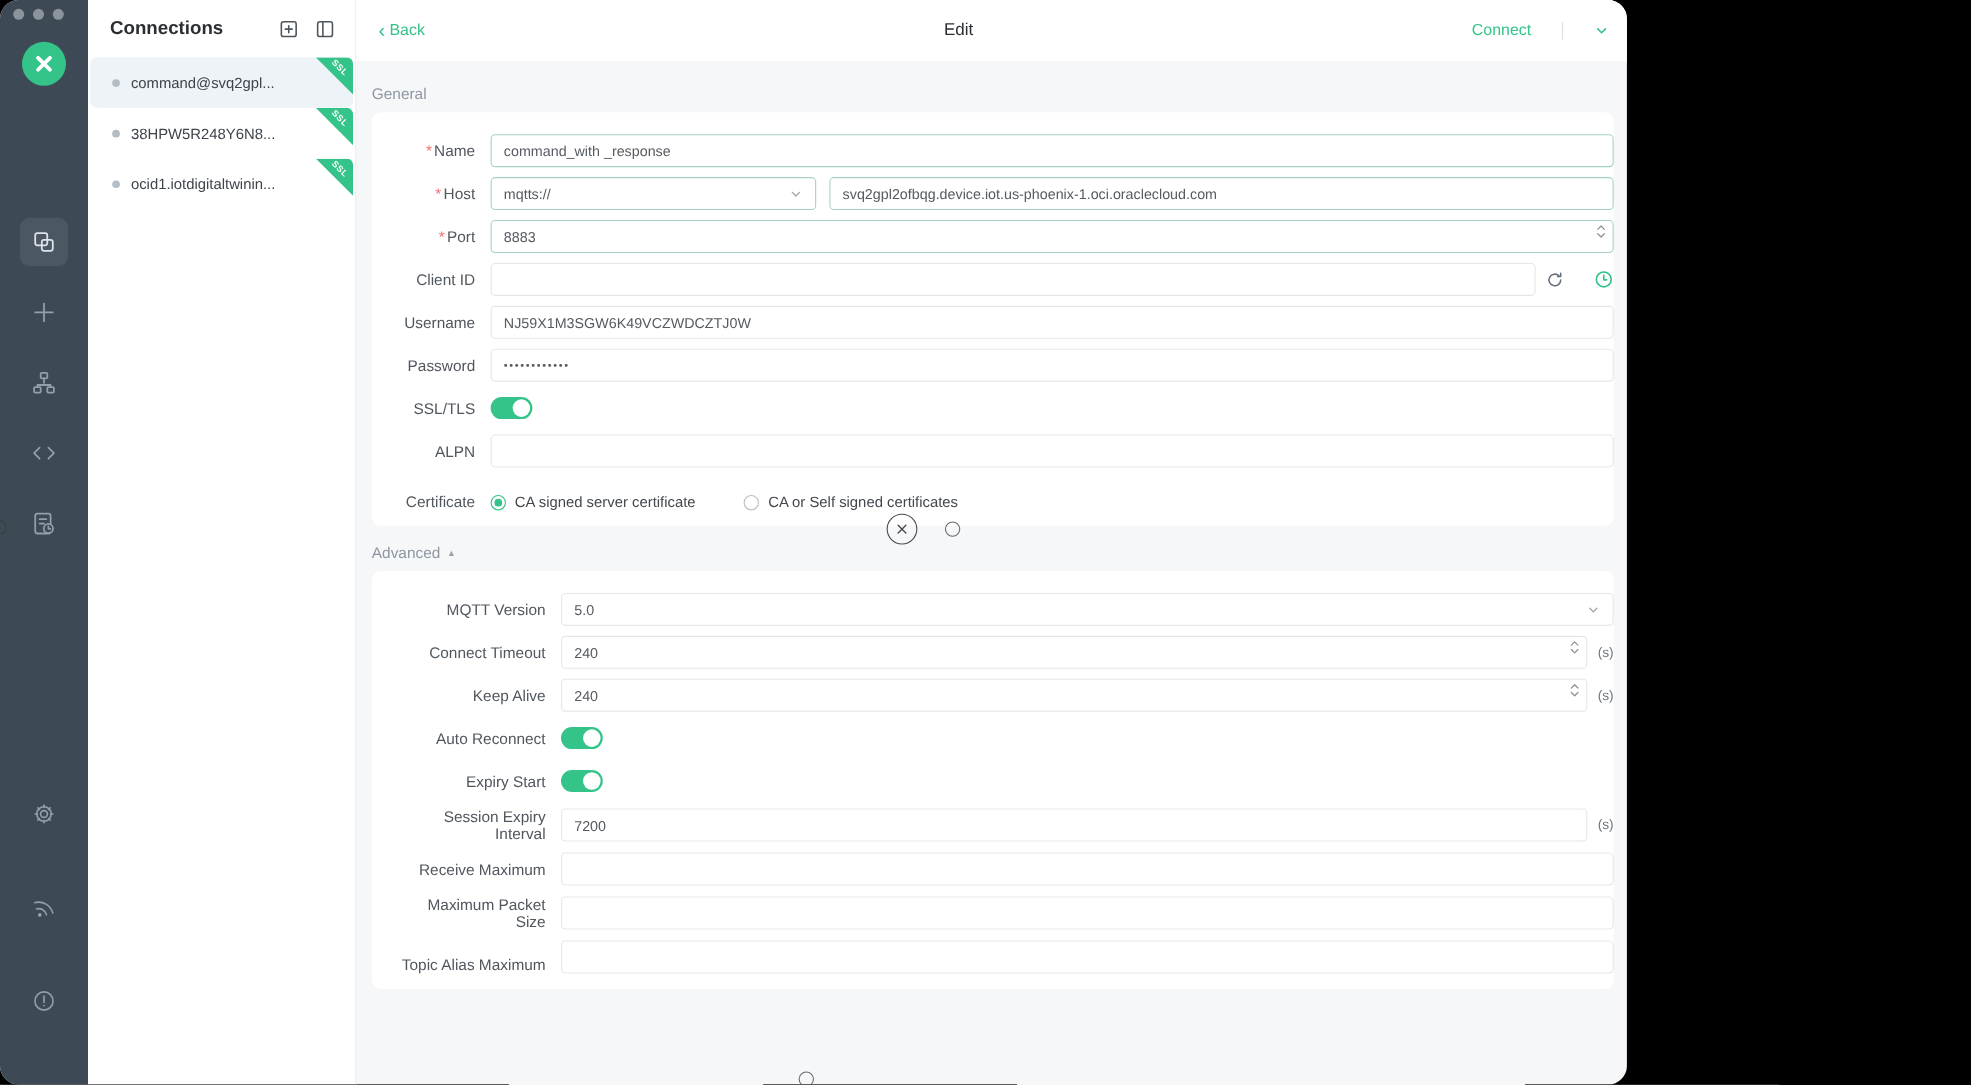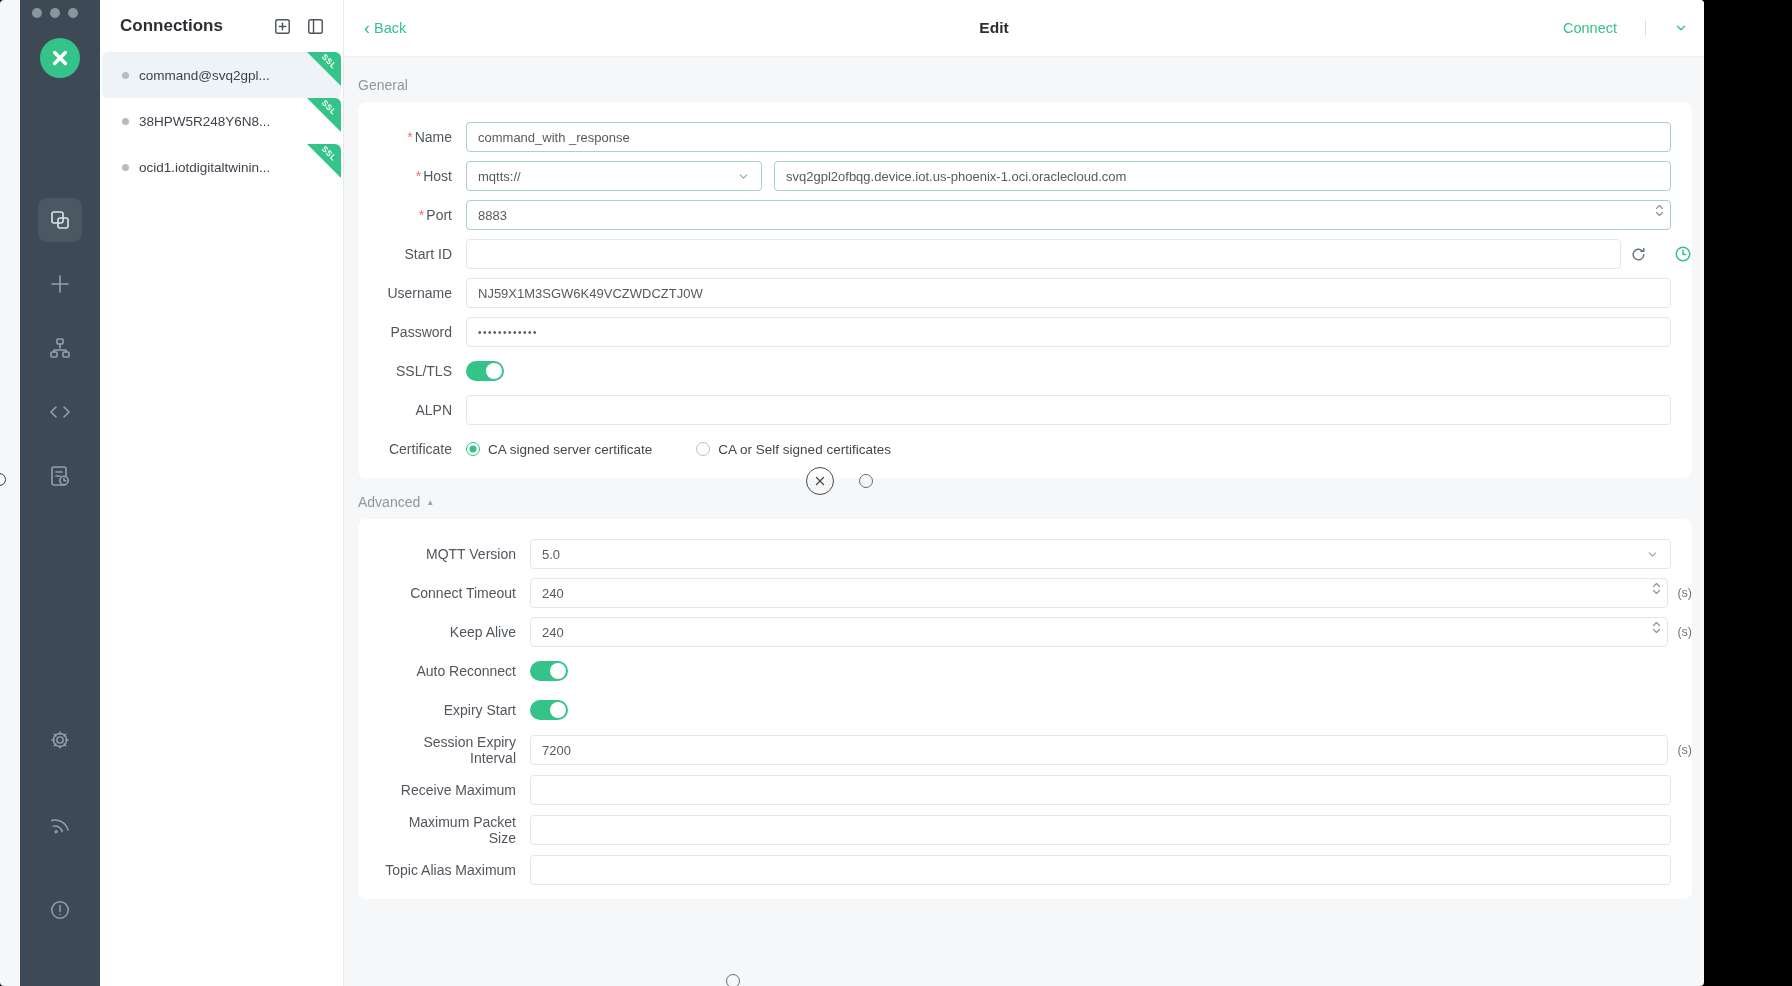--- a/index.html
+++ b/index.html
@@ -1,19 +1,19 @@
 <!DOCTYPE html>
 <html><head>
 <meta charset="utf-8">
 <style>
   * { margin:0; padding:0; box-sizing:border-box; }
   html,body { background:#000; font-family:"Liberation Sans", sans-serif; }
   .window{
-    position:relative; width:1704px; height:986px; overflow:hidden;
-    border-radius:4px; background:#f6f7f9; display:flex;padding-left:20px;
+    position:relative; width:1479px; height:986px; overflow:hidden;
+    border-radius:17px; background:#f6f7f9; display:flex;
   }
   
   .sidebar{
     width:80px; background:#3d4a56; flex:0 0 80px;
     display:flex; flex-direction:column; align-items:center; padding-top:8px;
   }
   .traffic{ display:flex; gap:8px; align-self:flex-start; padding-left:12px; }
   .traffic i{ width:10px; height:10px; border-radius:50%; background:#8b949c; display:block; }
   .logo{
     margin-top:20px; width:40px; height:40px; border-radius:50%;
@@ -51,32 +51,32 @@
   
   .main{ flex:1; display:flex; flex-direction:column; min-width:0; }
   .topbar{
     height:57px; background:#fff; border-bottom:1px solid #eef0f3;
     display:flex; align-items:center; padding:0 16px 0 20px; position:relative; flex:0 0 57px;
   }
   .back{ color:#34c388; font-size:14.5px; display:flex; align-items:center; gap:4px; cursor:pointer; }
   .back .chev{ font-size:18px; line-height:14px; }
   .page-title{
     position:absolute; left:calc(50% - 30px); transform:translateX(-50%);
-    font-size:15.5px; font-weight:700; color:#2b2f33;
+    font-size:15.5px; font-weight:400; color:#2b2f33;
   }
   .top-right{ margin-left:auto; display:flex; align-items:center; gap:28px; }
   .connect{ color:#34c388; font-size:14.5px; cursor:pointer; }
   .tr-div{ width:1px; height:16px; background:#dcdfe3; }
   .connect-caret{ color:#34c388; display:flex; cursor:pointer; }
   .content{ padding:0 12px 0 14px; overflow:hidden; }
   .sec-label{ margin-top:20px; margin-bottom:9px; font-size:14px; color:#8d97a1; display:flex; align-items:center; gap:6px; }
   .sec-caret{ font-size:8px; color:#9aa2ab; }
   .card{ background:#fff; border-radius:8px; padding:20px 0 14px 0; }
   .frow{ display:flex; align-items:center; margin-bottom:9px; padding-left:20px; min-height:30px; }
-  .frow:last-child{ margin-bottom:0; }
+  .frow:last-child{ margin-bottom:0;align-items:flex-end; }
   .lbl{ font-size:14px; color:#51575e; text-align:right; margin-right:14px; flex:0 0 auto; }
   .lbl-g{ width:74px; } .lbl-a{ width:138px; }
   .star{ color:#f56c6c; margin-right:2px; }
   .ctrl-g{ width:1205px; display:flex; align-items:center; }
   .ctrl-a{ width:1141px; display:flex; align-items:center; }
   .ibox{
     height:30px; border:1px solid #e3e7ea; border-radius:4px; background:#fff;
     display:flex; align-items:center; padding:0 11px; flex:1; position:relative;
   }
   .ibox.hl{ border-color:#a6d2c5; }
@@ -295,21 +295,21 @@
                   </svg>
                 <svg class="iconsvg" width="9" height="6" viewBox="0 0 24 16" style="stroke-width:3">
                     <polyline points="4,4 12,12 20,4"></polyline>
                   </svg>
               </span>
             </span>
           </span>
         </div>
 
         <div class="frow">
-          <span class="lbl lbl-g">Start ID</span>
+          <span class="lbl lbl-g">Client ID</span>
           <span class="ctrl-g">
               <span class="ibox">
                 <input value="" style="">
               </span>
             </span>
           <span class="cid-icons">
             <svg class="iconsvg" width="17" height="17" viewBox="0 0 24 24" style="color:#63707d; stroke-width:2">
               <path d="M19.5 12 a7.5 7.5 0 1 1 -2.3 -5.4"></path>
               <polyline points="19.5,3.5 19.5,7.5 15.5,7.5"></polyline>
             </svg>

